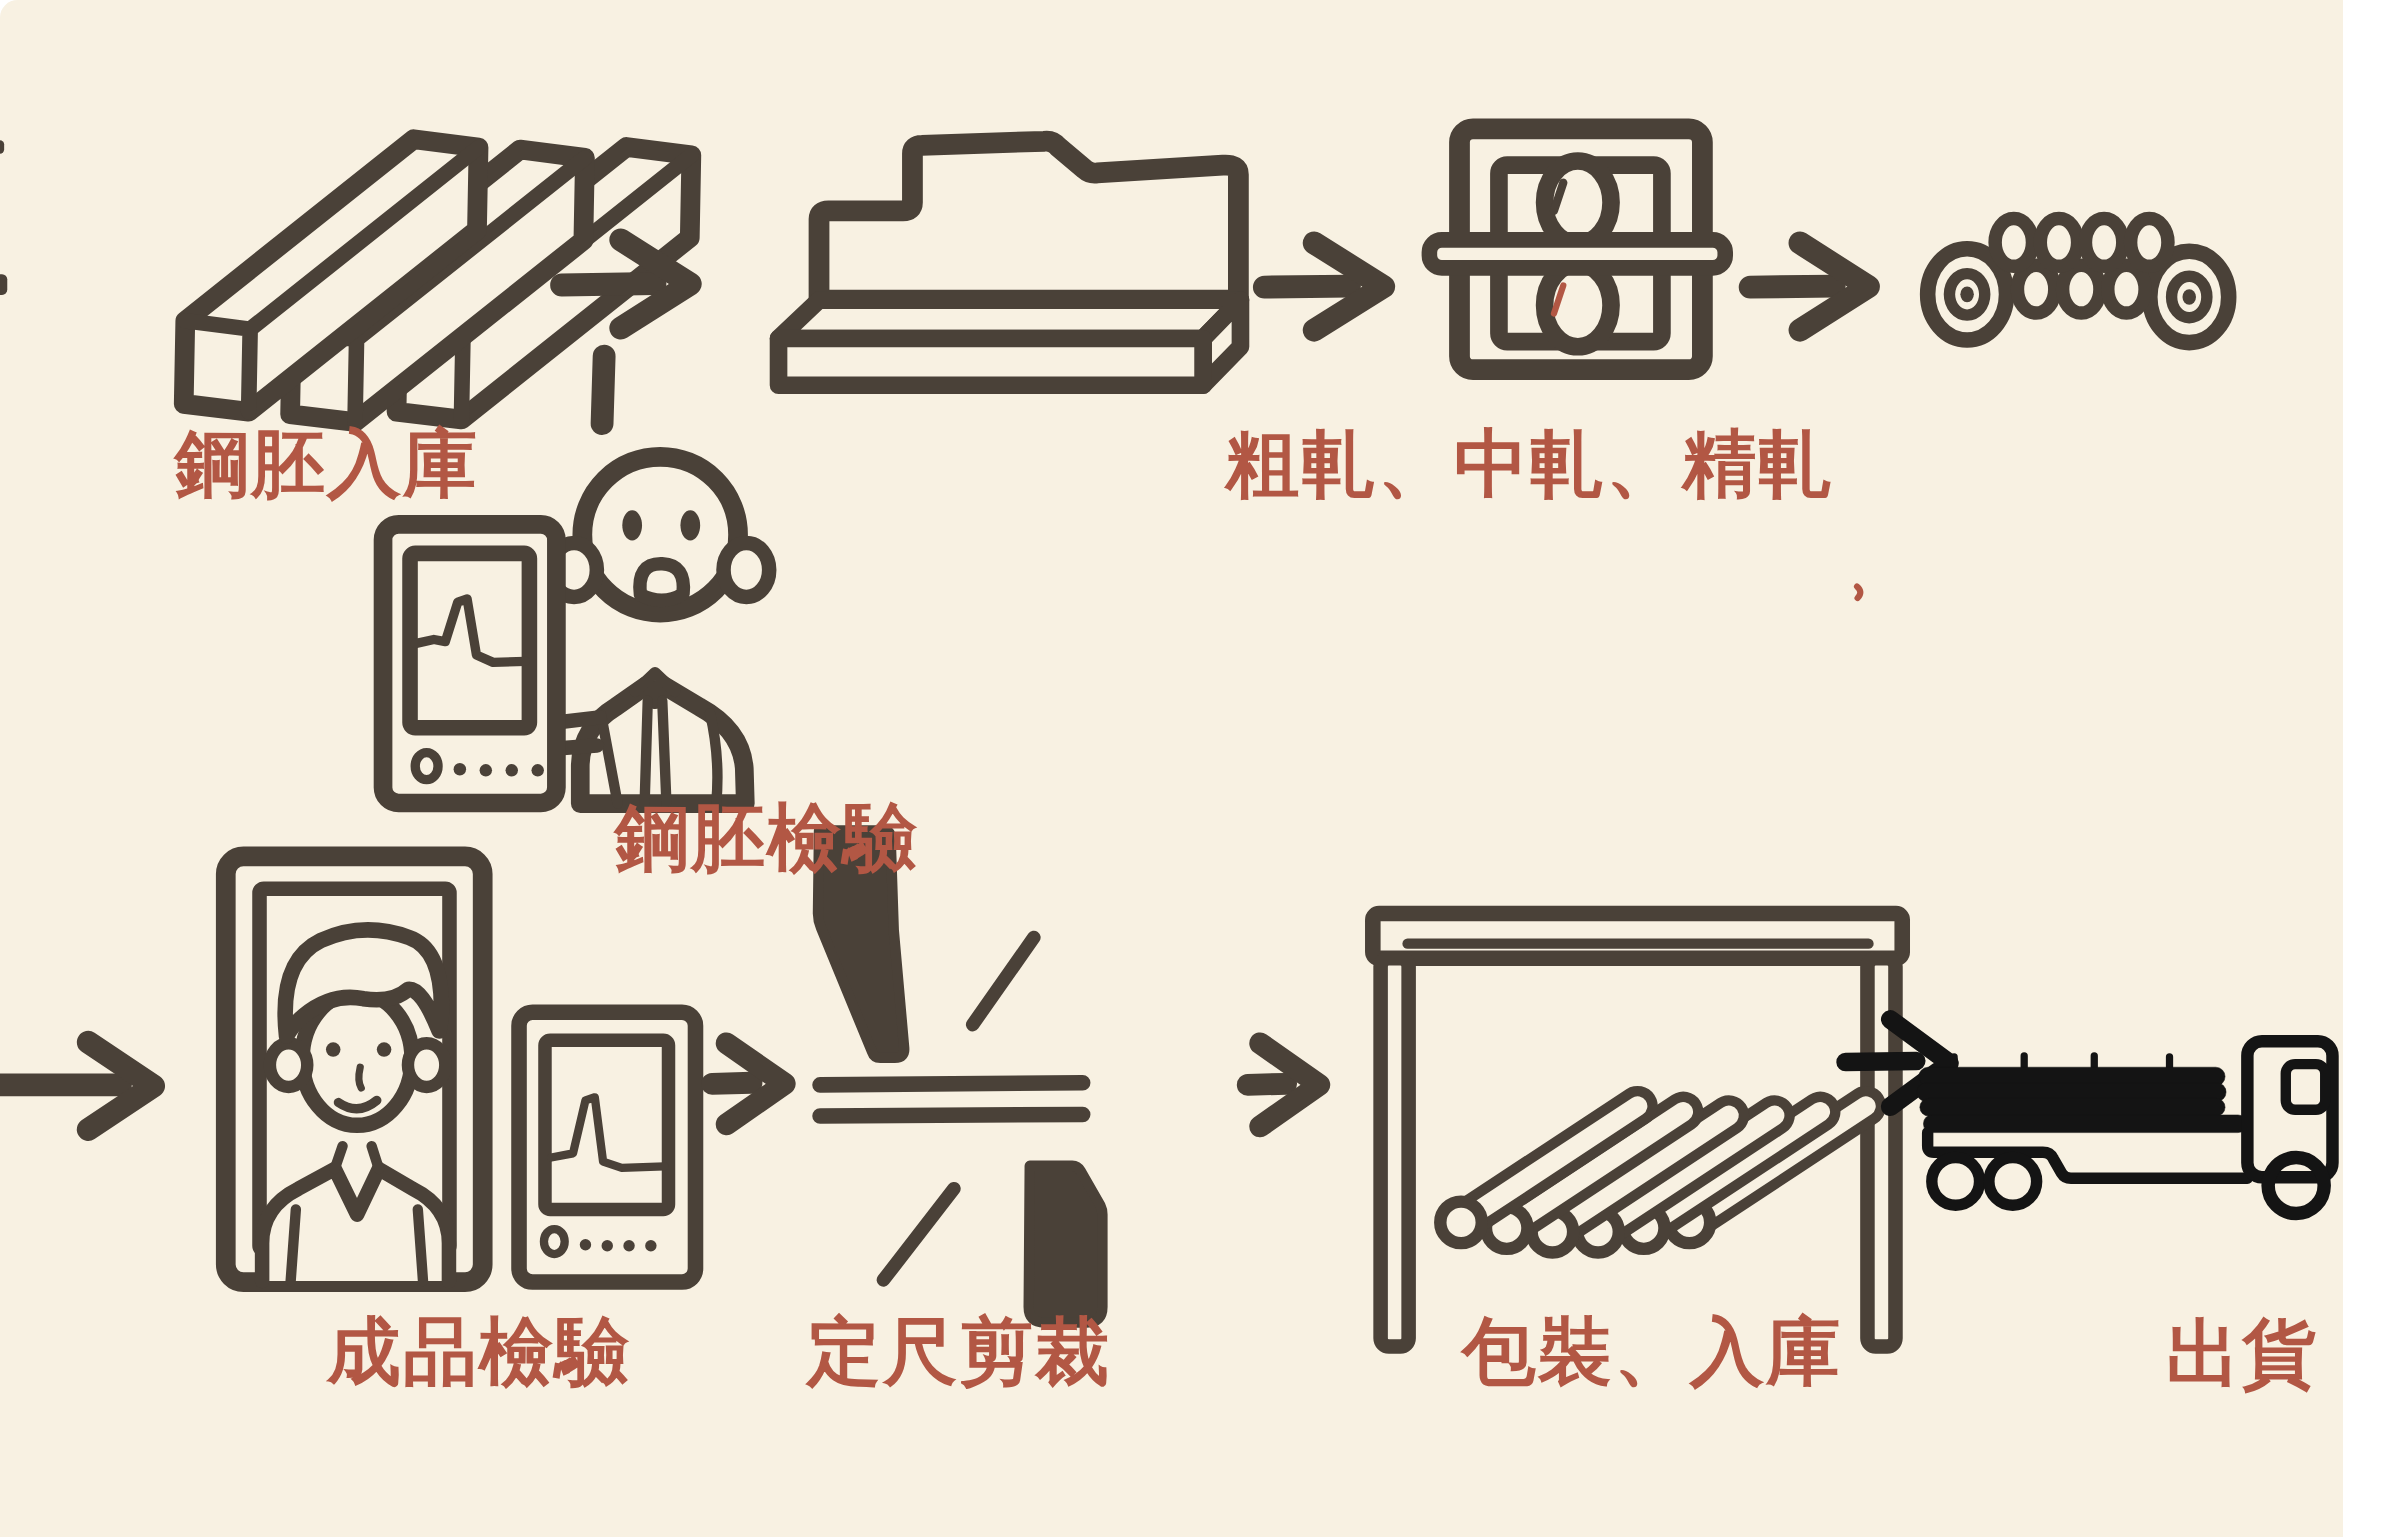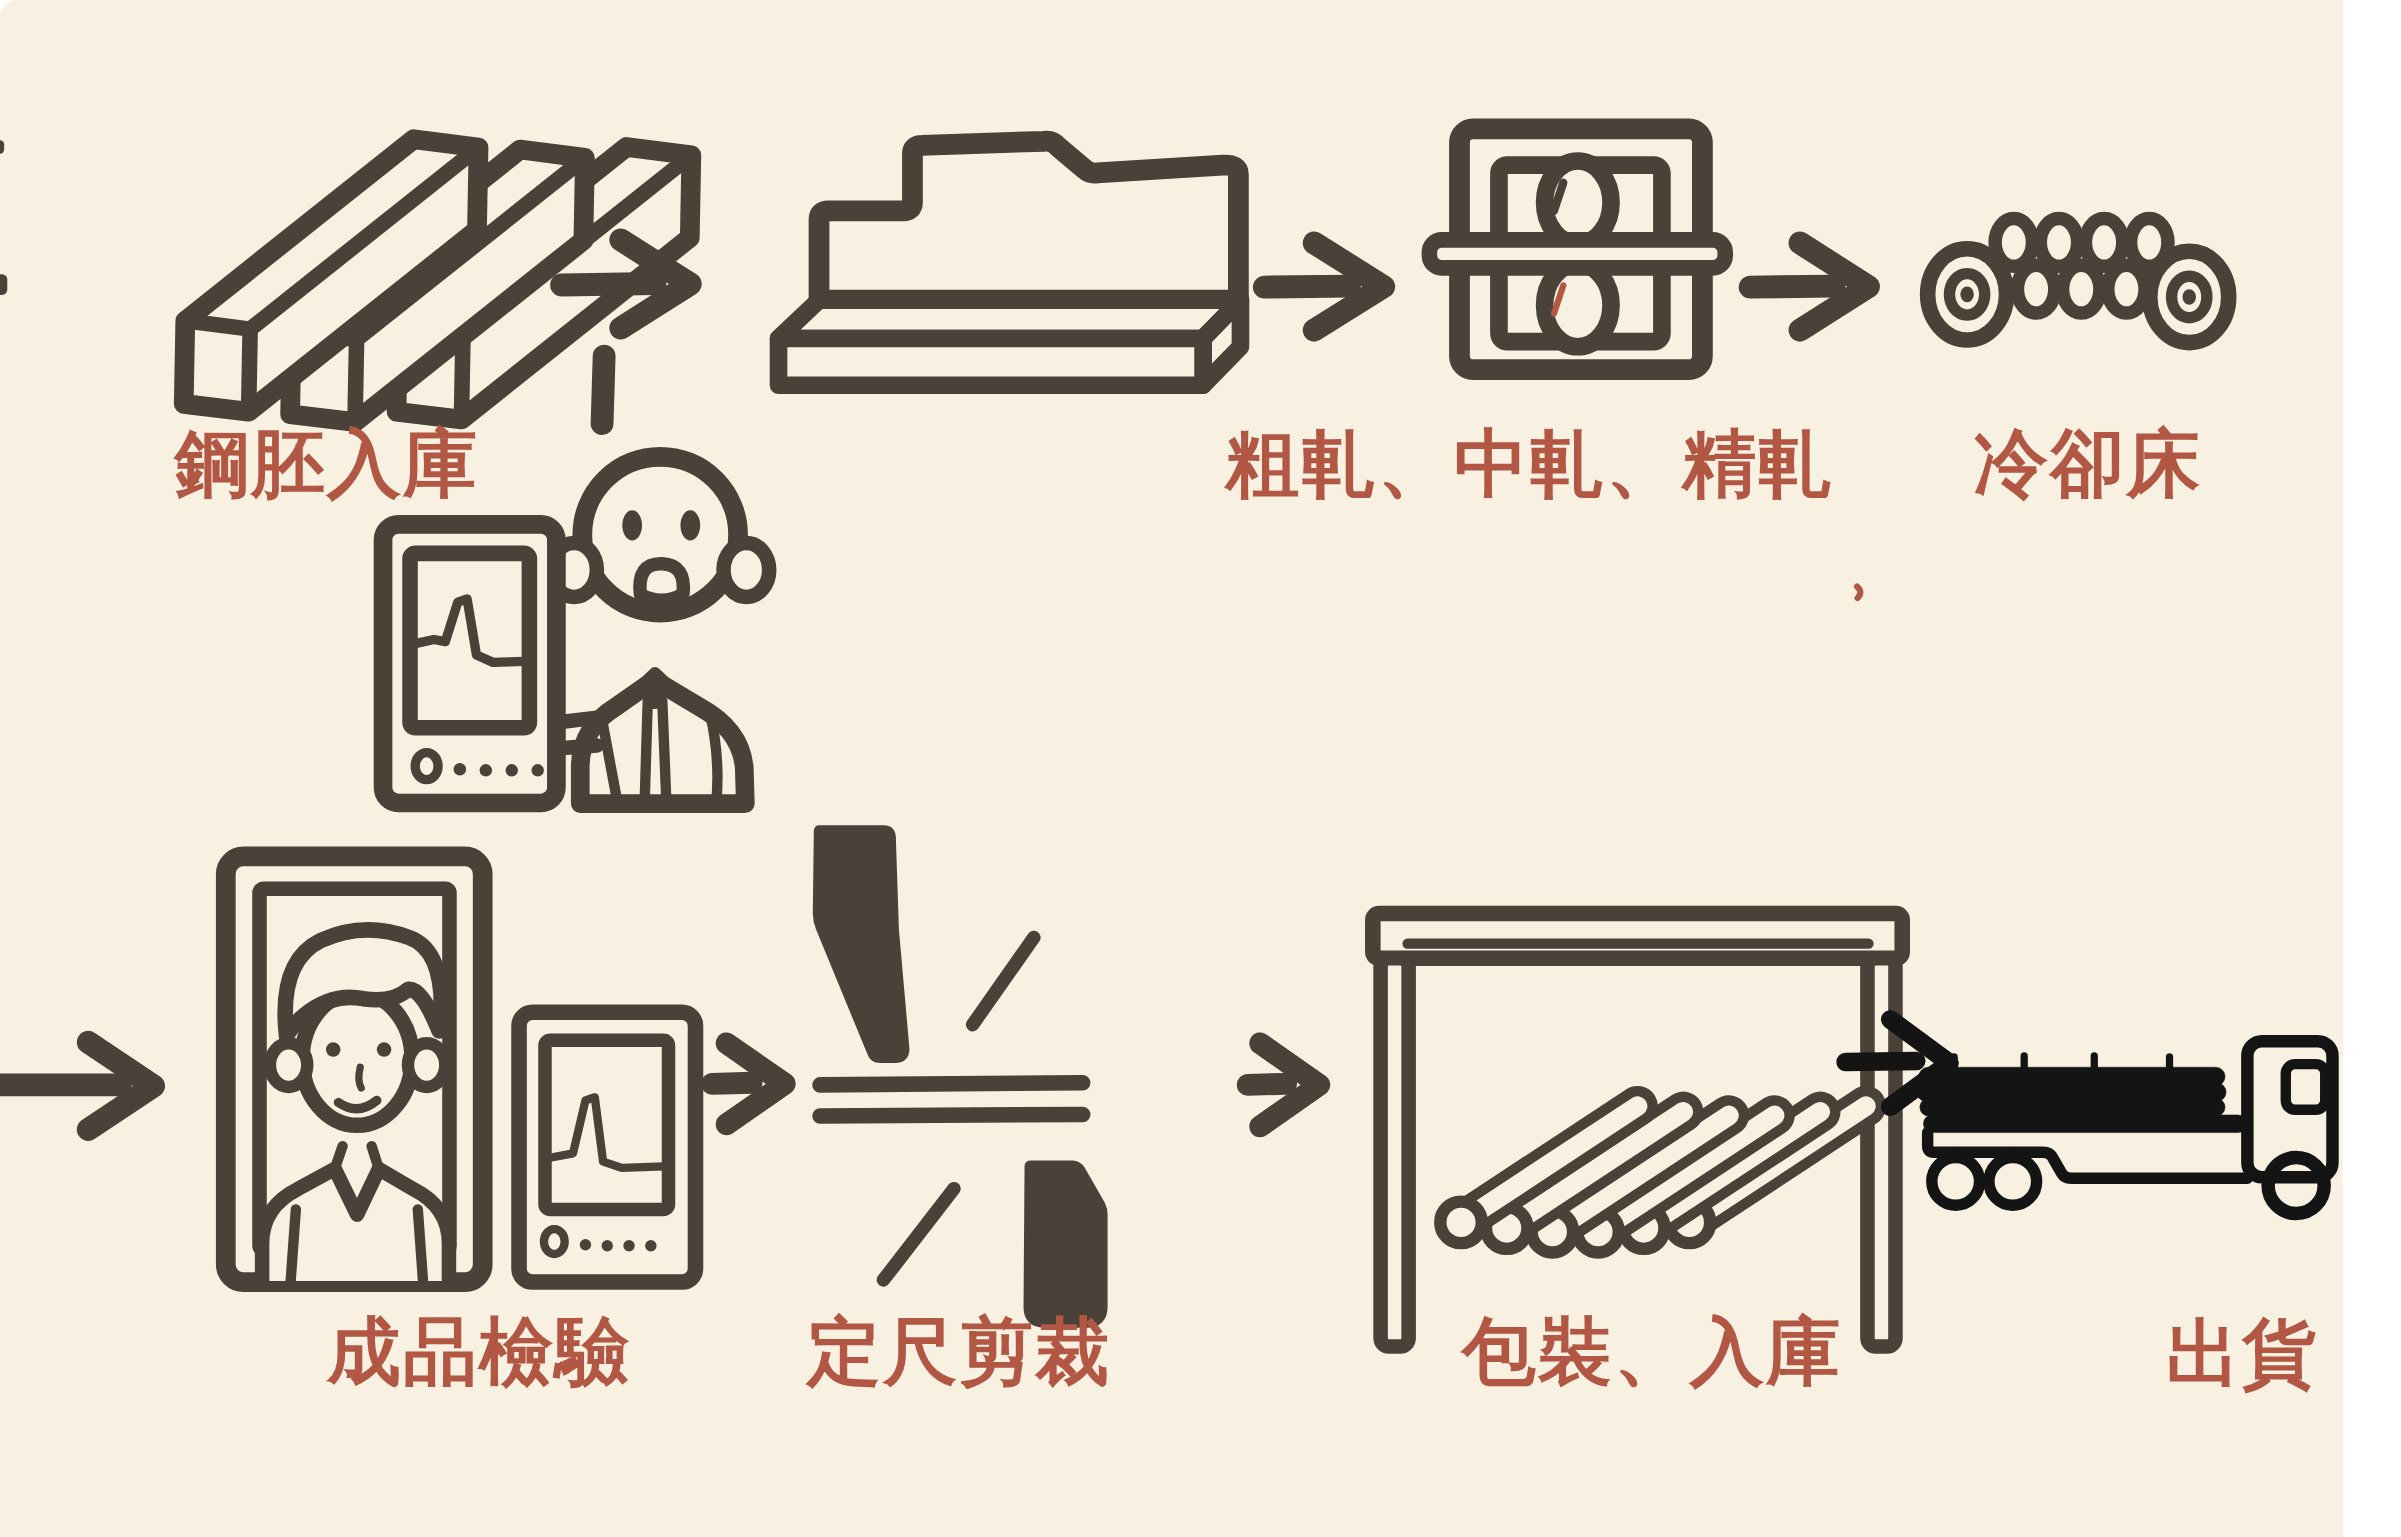--- a/index.html
+++ b/index.html
@@ -228,19 +228,19 @@
       <rect class="blk" stroke-width="20" x="4404" y="2050" width="76" height="88" rx="18"></rect>
 
       <circle class="blk f" stroke-width="22" cx="3768" cy="2276" r="46"></circle>
       <circle class="blk f" stroke-width="22" cx="3878" cy="2276" r="46"></circle>
       <circle class="blk f" stroke-width="26" cx="4424" cy="2284" r="54"></circle>
     </g>
   </svg>
 
   <div class="label" style="left:327px;top:464px;">鋼胚入庫</div>
   <div class="label" style="left:1530px;top:464px;">粗軋、中軋、精軋</div>
-  <div class="label" style="left:2088px;top:464px;">冷卻床</div>
+  <div class="label" style="left:767px;top:838px;">鋼胚檢驗</div>
   <div class="label" style="left:479px;top:1352px;">成品檢驗</div>
   <div class="label" style="left:959px;top:1352px;">定尺剪裁</div>
   <div class="label" style="left:1652px;top:1352px;">包裝、入庫</div>
   <div class="label" style="left:2242px;top:1354px;font-family:Liberation Serif, serif;">出貨</div>
 </div>
 
 
 </body></html>

